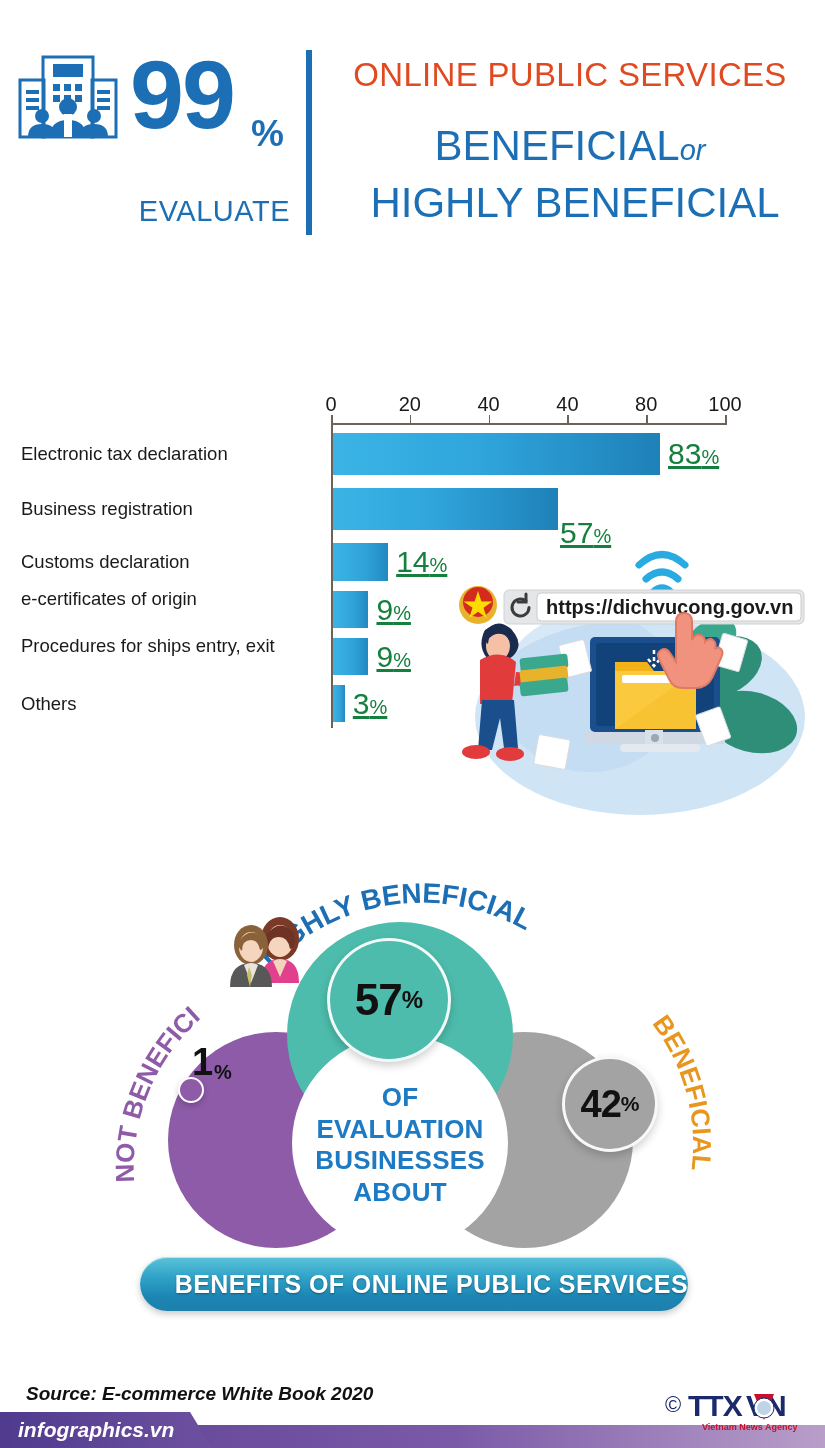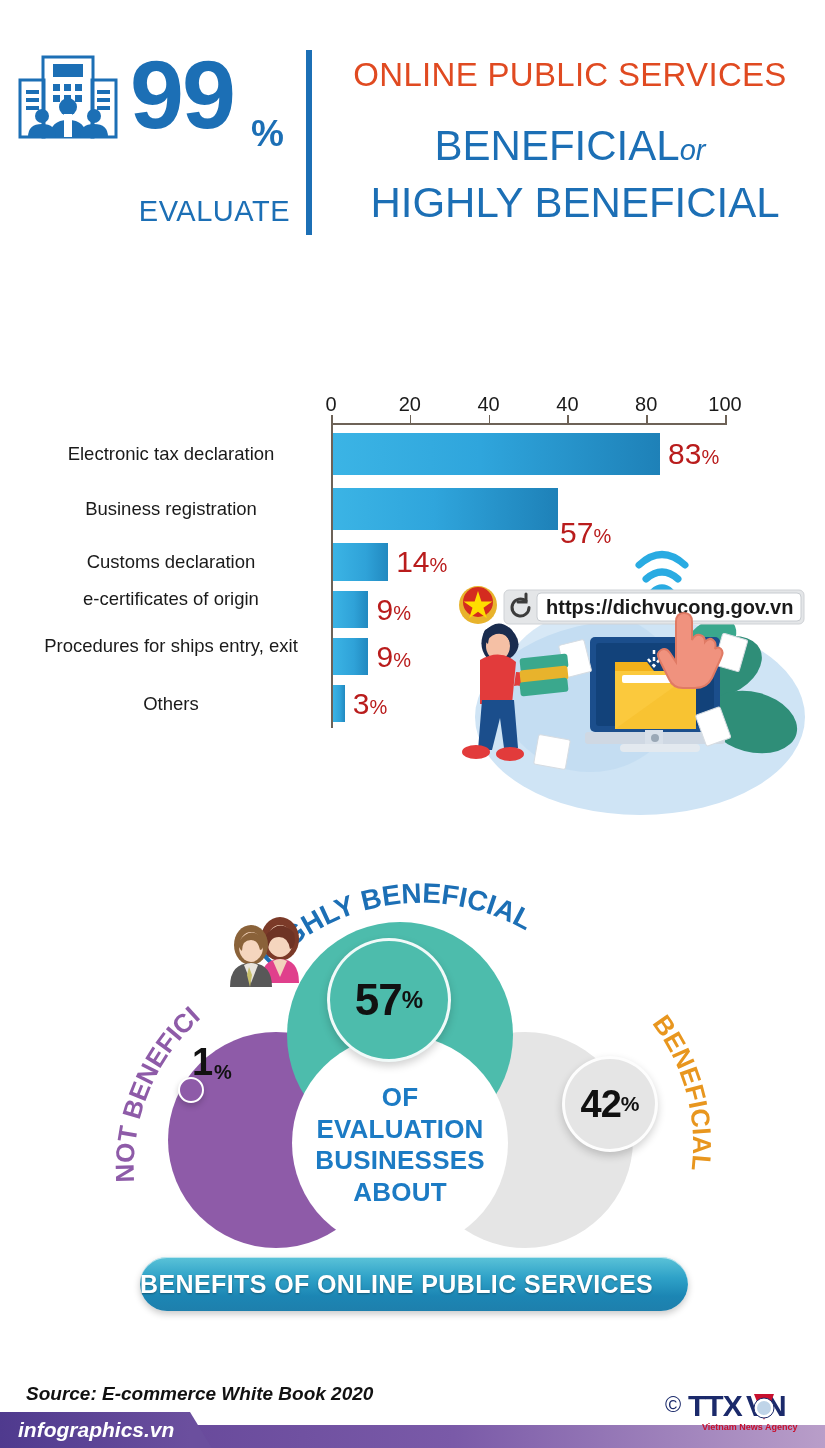--- a/index.html
+++ b/index.html
@@ -88,40 +88,41 @@
 
   .bar-row { position: absolute; left: 0; }
   .bar {
     position: absolute; left: 333px; top: 0;
     background: linear-gradient(to right, #3BB4E5 0%, #2FA5DC 45%, #1E81B8 100%);
     height: 100%;
   }
   .bar-sm { background: linear-gradient(to right, #3BB4E5 0%, #2FA2D8 60%, #2189C0 100%); }
   .bar-value {
     position: absolute; top: 50%; transform: translateY(-50%);
-    font-size: 30px; font-weight: 400; color: #b91c1c;
+    font-size: 30px; font-weight: 400; color: #15803d;
     white-space: nowrap;
+    text-decoration: underline;
   }
   .bar-value .pc { font-size: 20px; }
   .cat-label {
     position: absolute; right: 504px;
-    text-align: center; width: 300px;
+    text-align: left; width: 300px;
     font-size: 18.5px; color: #1a1a1a; line-height: 1.18;
   }
 
   
   .illus { position: absolute; left: 440px; top: 532px; width: 385px; height: 290px; }
 
   
   .venn { position: absolute; left: 0; top: 860px; width: 825px; height: 440px; }
 
   .venn-circle { position: absolute; border-radius: 50%; }
   .c-teal { background: #4DBCAC; }
   .c-purple { background: #8E5BA8; }
-  .c-yellow { background: #e5e5e5; }
+  .c-yellow { background: #a3a3a3; }
   .c-white { background: #ffffff; }
 
   .badge {
     position: absolute; border-radius: 50%;
     display: flex; align-items: center; justify-content: center;
     border: 3px solid rgba(255,255,255,0.92);
     box-shadow: 0 4px 9px rgba(0,0,0,0.18);
     font-weight: 700; color: #111;
   }
   .badge .num { font-size: 44px; font-weight: 700; letter-spacing: -1px; }
@@ -142,21 +143,21 @@
     position: absolute; width: 240px; text-align: center;
     font-size: 26px; font-weight: 700; color: #1C7BC4;
     line-height: 1.22; letter-spacing: 0.2px;
   }
 
   .banner {
     position: absolute; left: 140px; top: 1257px;
     width: 548px; height: 54px; border-radius: 27px;
     background: linear-gradient(to bottom, #5BC3D8 0%, #2FA2C8 38%, #1C86B4 72%, #1E7FAC 100%);
     box-shadow: 0 3px 7px rgba(0,0,0,0.22), inset 0 1px 0 rgba(255,255,255,0.6);
-    display: flex; align-items: center; justify-content: flex-start;
+    display: flex; align-items: center; justify-content: flex-end;
   }
   .banner-text {
     font-size: 25px; font-weight: 700; color: #ffffff;
     letter-spacing: 0.4px; text-shadow: 0 1px 2px rgba(0,0,0,0.35);
   }
 
   
   .source {
     position: absolute; left: 26px; top: 1383px;
     font-size: 19px; font-style: italic; font-weight: 700; color: #111;

